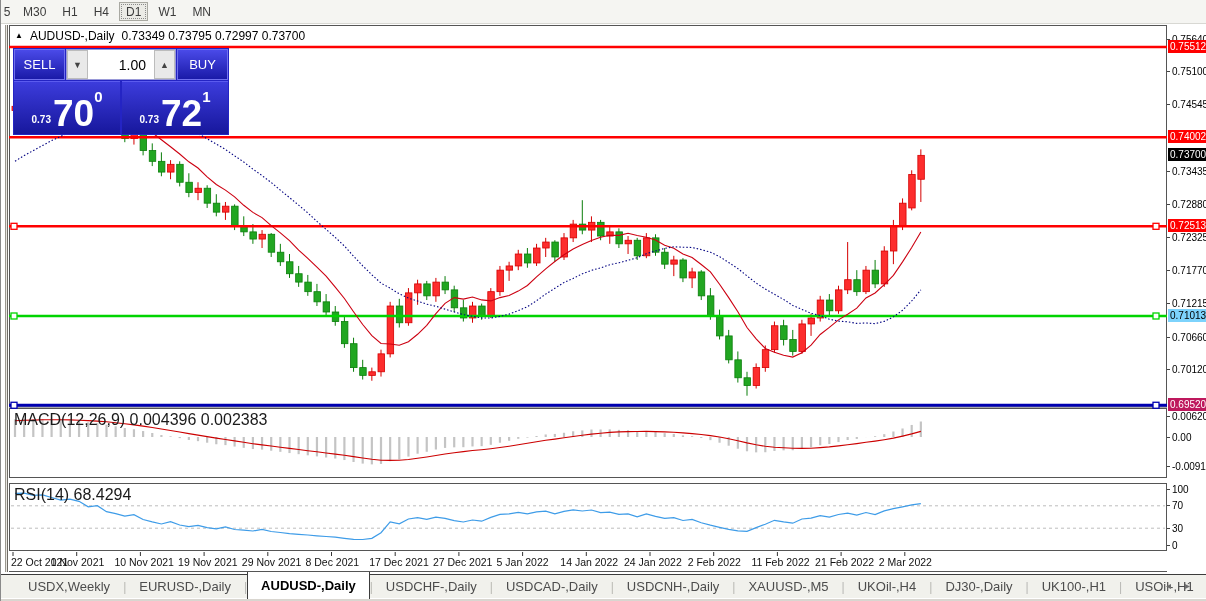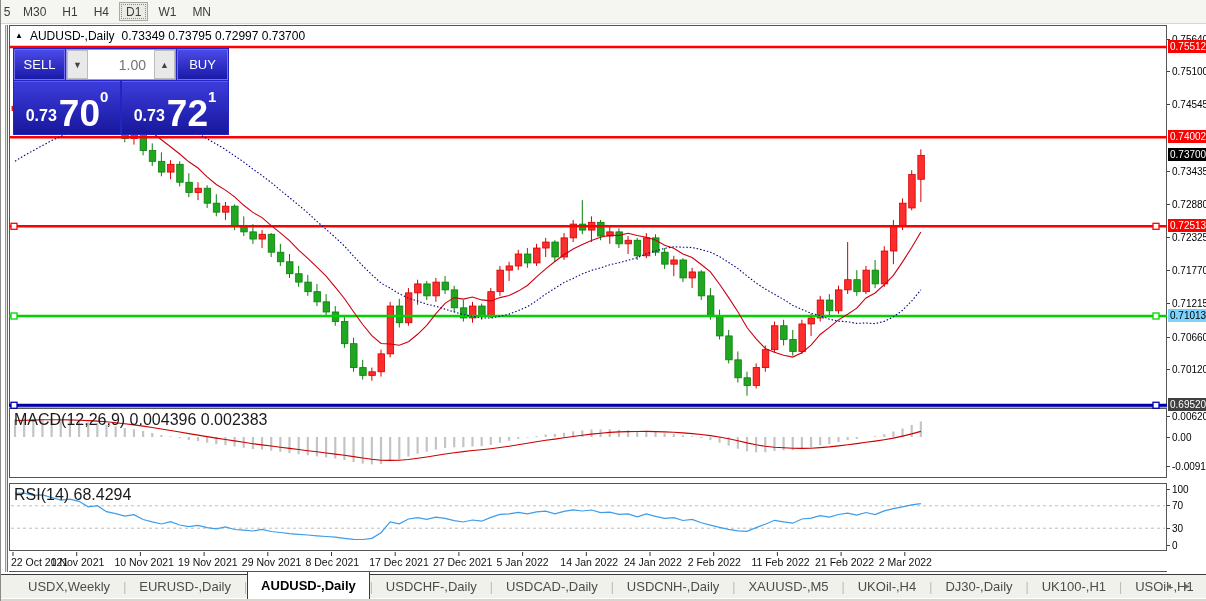--- a/index.html
+++ b/index.html
@@ -33,25 +33,25 @@
   .date-label{position:absolute;top:4px;font-size:10.5px;color:#111;white-space:nowrap;}
   
   .trade-panel{position:absolute;left:12px;top:48px;width:216px;z-index:6;background:#2424c4;padding:1px;box-sizing:border-box;}
   .tp-row1{display:flex;height:31px;gap:1px;}
   .tp-sell,.tp-buy{flex:0 0 51px;background:linear-gradient(#4a4ae8,#1a1aa8);color:#fff;border:1px solid #7070ee;
       font-size:13px;font-family:"Liberation Sans",sans-serif;display:flex;align-items:center;justify-content:center;cursor:pointer;}
   .tp-spin{flex:1;display:flex;background:#fff;border:1px solid #9a9ad8;box-sizing:border-box;}
   .tp-step{width:19px;background:#e9e9e9;border:1px solid #bcbcbc;color:#444;font-size:9px;
       display:flex;align-items:center;justify-content:center;cursor:pointer;}
   .tp-vol{flex:1;border:none;outline:none;text-align:right;padding-right:8px;font-size:14px;width:50px;
-      font-family:"Liberation Sans",sans-serif;color:#737373;}
+      font-family:"Liberation Sans",sans-serif;color:#000000;}
   .tp-row2{display:flex;height:53px;gap:2px;margin-top:1px;}
   .tp-price{flex:1;background:linear-gradient(#3c3cdc,#17179c);color:#fff;display:flex;align-items:flex-end;
       justify-content:center;padding-bottom:5px;border-top:1px solid #5b5bee;cursor:pointer;}
-  .tp-prefix{font-size:16px;font-weight:bold;margin:0 2px 4px 0;}
+  .tp-prefix{font-size:10px;font-weight:bold;margin:0 2px 4px 0;}
   .tp-big{font-size:37px;font-weight:bold;line-height:0.82;}
   .tp-sup{font-size:15px;font-weight:bold;align-self:flex-start;margin-top:6px;}
   
   .tab-bar{position:absolute;left:0;top:574px;width:1206px;height:24px;background:#f1f1ec;
       border-top:1px solid #3c3c3c;display:flex;align-items:center;padding-left:14px;box-sizing:border-box;
       font-size:13px;color:#4c4c4c;}
   .tab{height:35px;display:flex;align-items:center;padding:0 13px;cursor:pointer;white-space:nowrap;}
   .tab.active{background:#fff;border:1px solid #3c3c3c;border-bottom:1px solid #fff;font-weight:bold;color:#000;margin-top:-2px;}
   .tab-sep{color:#b9b9b4;font-size:12px;}
   .tab-scroll{position:absolute;right:16px;top:580px;display:flex;gap:14px;color:#6e6e6e;font-size:10px;z-index:7;}
@@ -489,21 +489,21 @@
         <span>0.70660</span>
       </div>
       <div class="axis-tick" style="top: 338.395px;">
         <span class="tkmark"></span>
         <span>0.70120</span>
       </div>
       <div class="axis-badge" style="top: 15.003px; background: rgb(255, 0, 0); color: rgb(255, 255, 255);">0.75512</div>
       <div class="axis-badge" style="top: 105.287px; background: rgb(255, 0, 0); color: rgb(255, 255, 255);">0.74002</div>
       <div class="axis-badge" style="top: 194.315px; background: rgb(255, 0, 0); color: rgb(255, 255, 255);">0.72513</div>
       <div class="axis-badge" style="top: 284.001px; background: #7dd3fc; color: rgb(0, 0, 0);">0.71013</div>
-      <div class="axis-badge" style="top: 373.269px; background: #404040; color: rgb(255, 255, 255);">0.69520</div>
+      <div class="axis-badge" style="top: 373.269px; background: #be185d; color: rgb(255, 255, 255);">0.69520</div>
       <div class="axis-badge" style="top: 123.344px; background: rgb(0, 0, 0); color: rgb(255, 255, 255);">0.73700</div>
       <div class="axis-tick" style="top: 385.85px;">
         <span class="tkmark"></span>
         <span>0.00620</span>
       </div>
       <div class="axis-tick" style="top: 406px;">
         <span class="tkmark"></span>
         <span>0.00</span>
       </div>
       <div class="axis-tick" style="top: 435.868px;">

